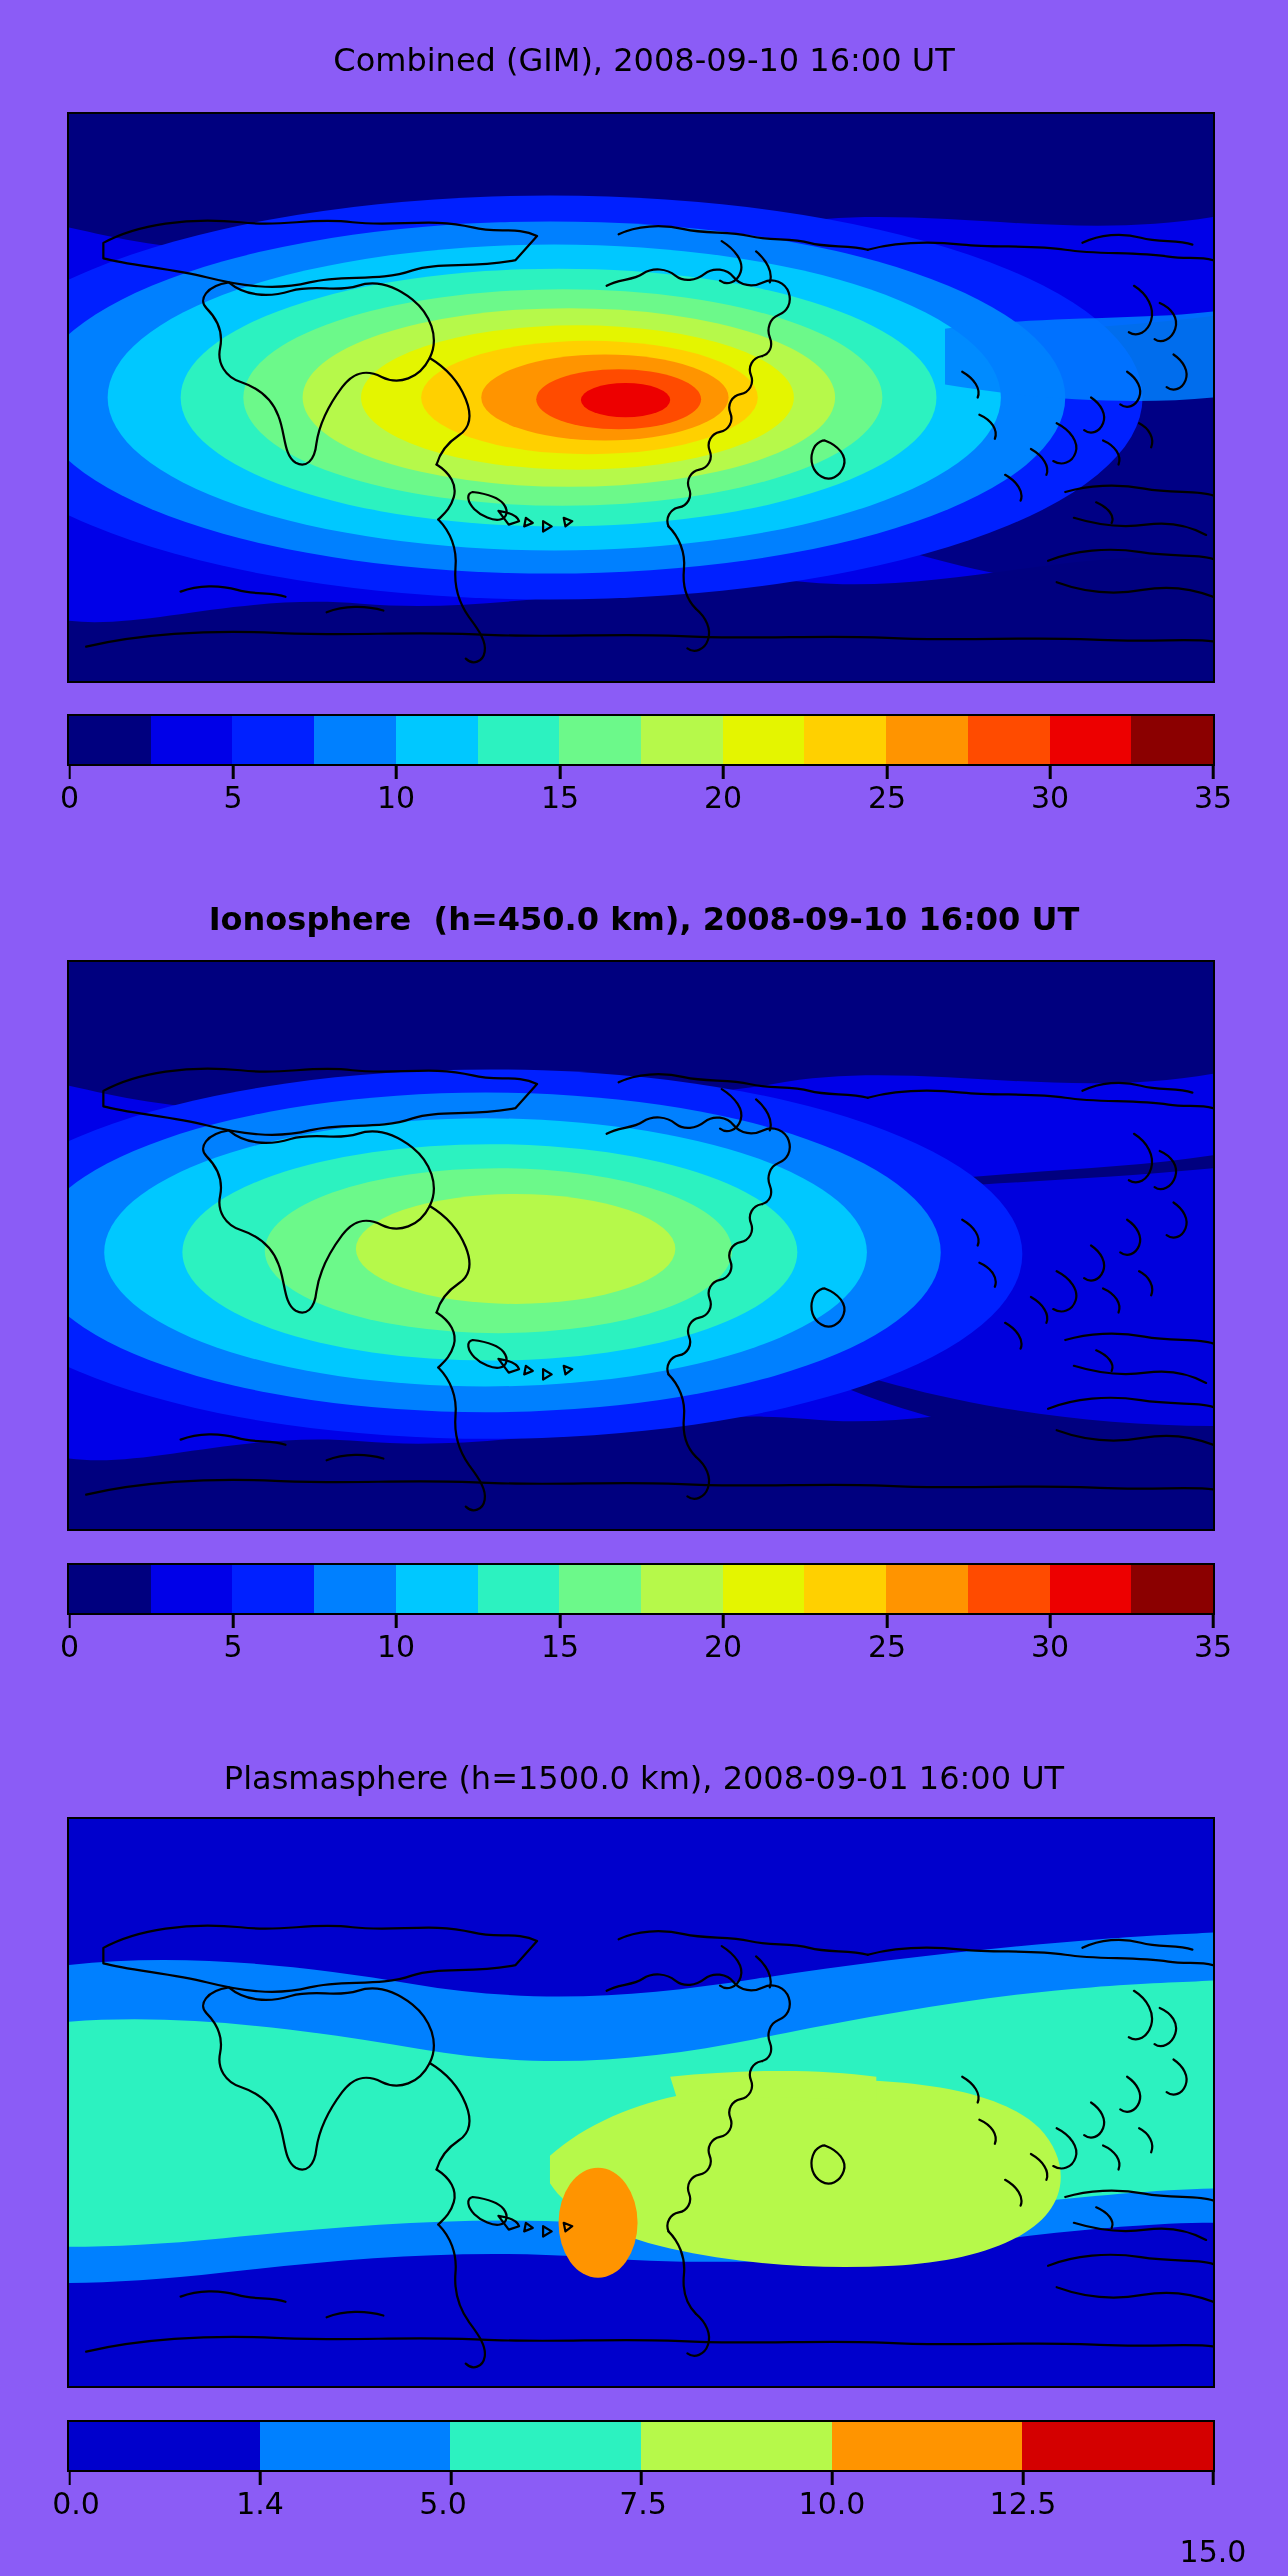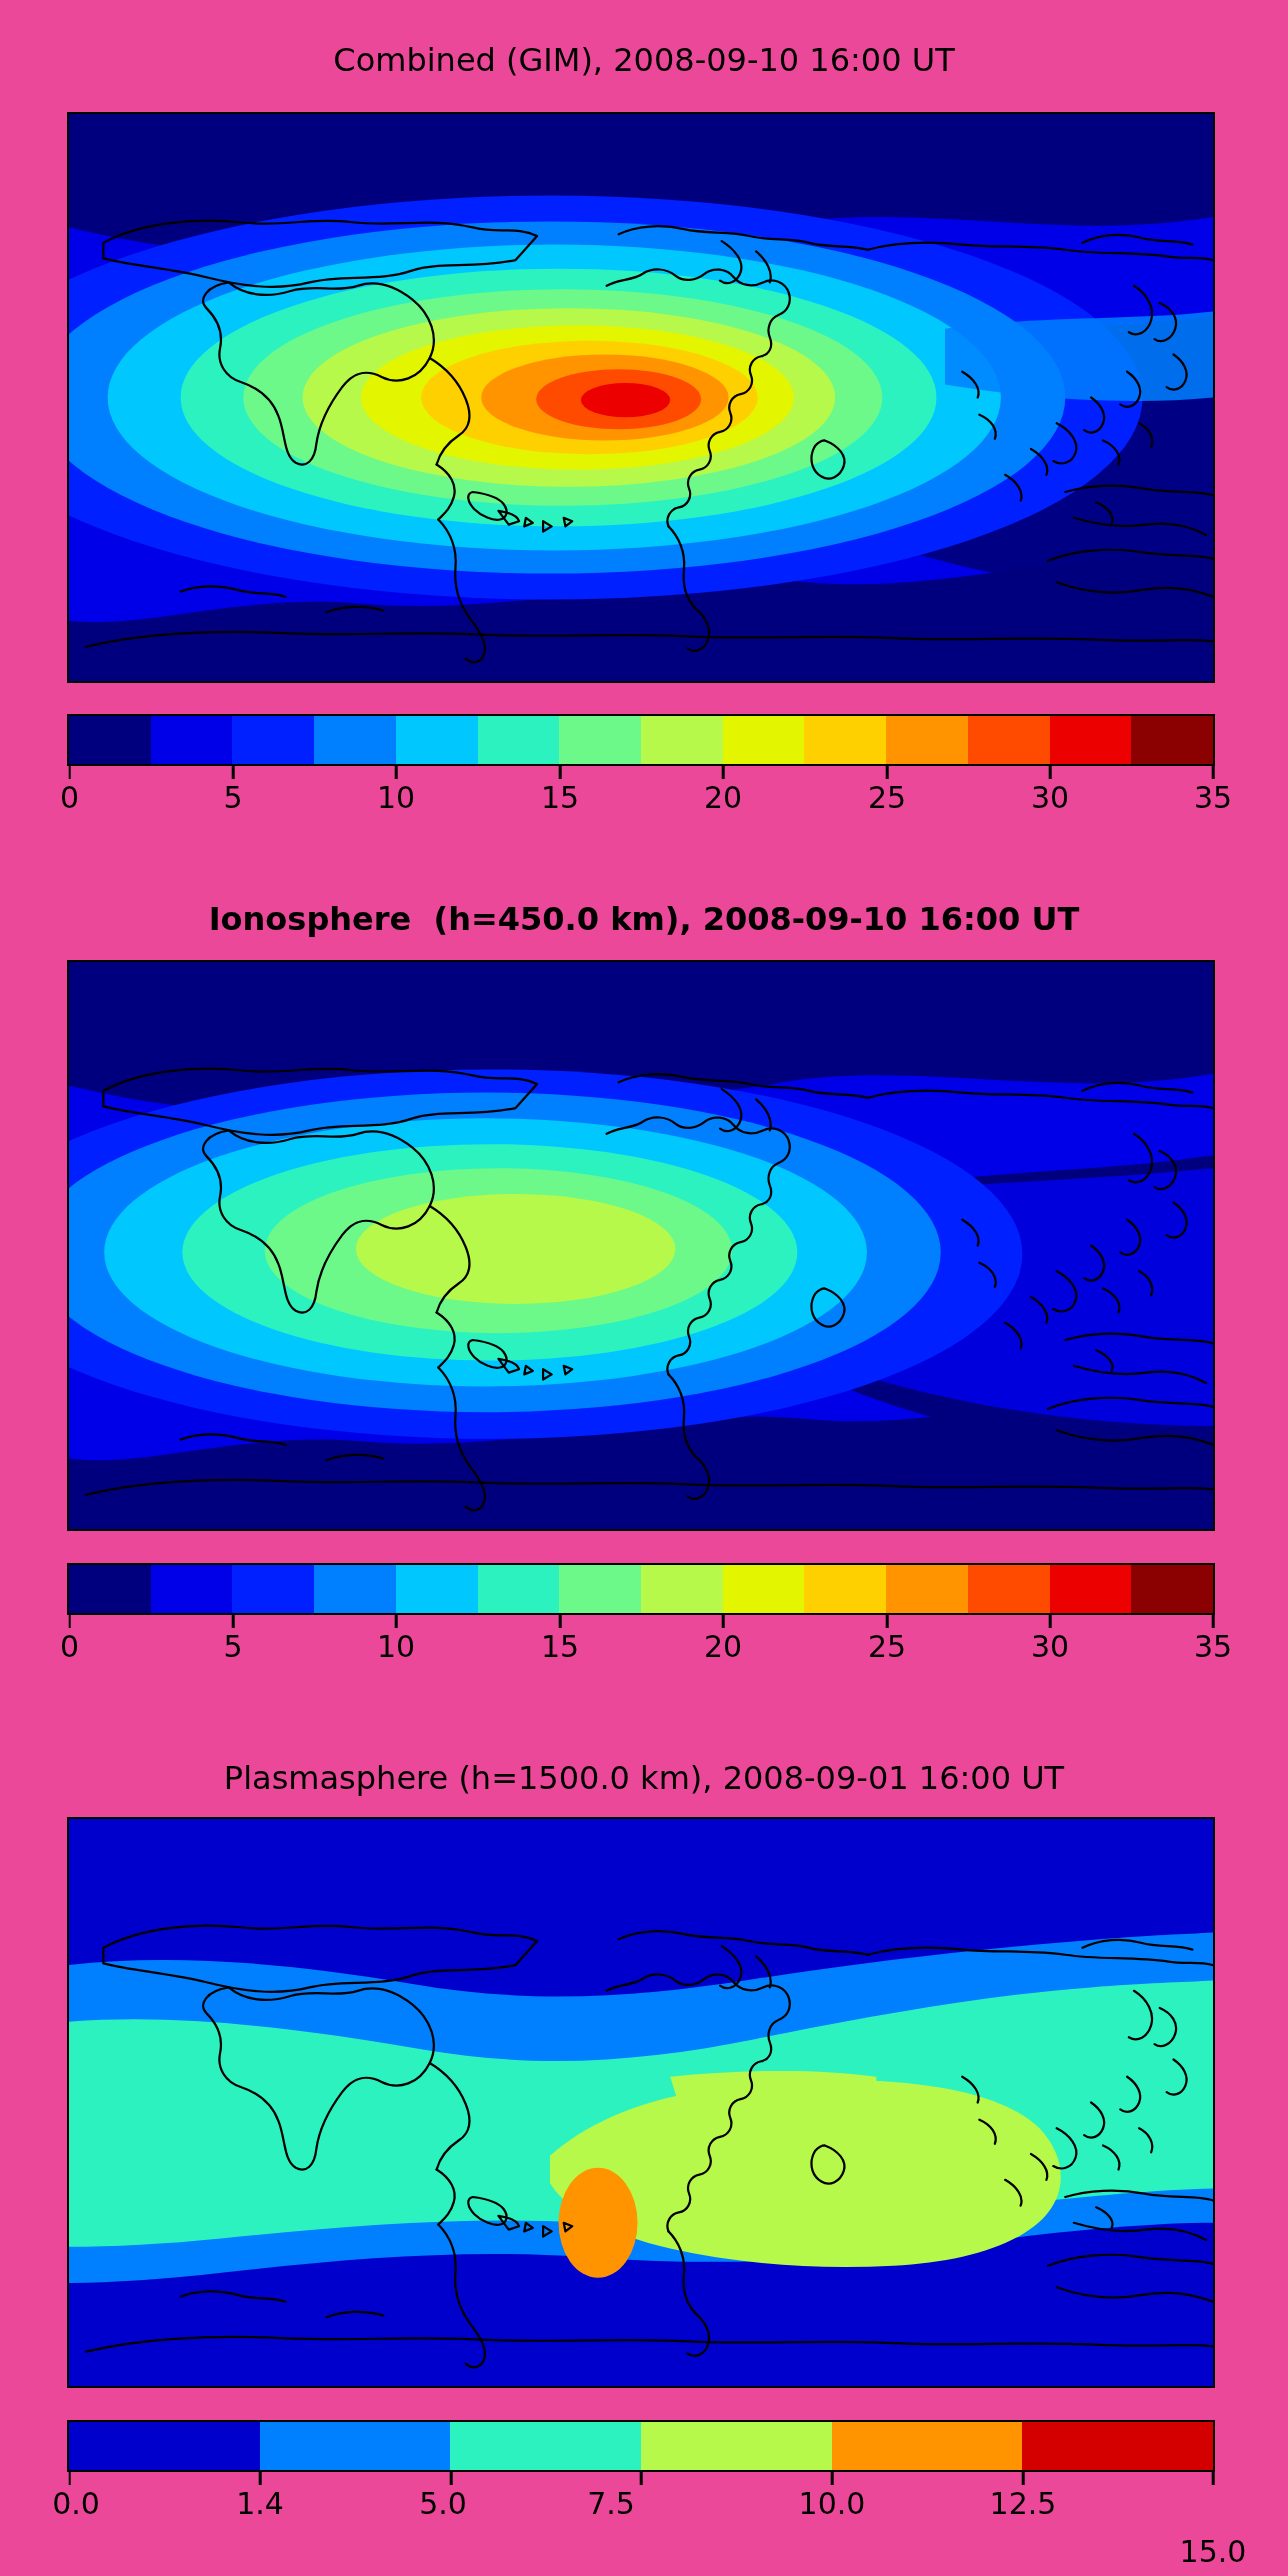--- a/index.html
+++ b/index.html
@@ -1,17 +1,17 @@
 <!DOCTYPE html>
 <html style="font-size:13.7px"><head>
 <meta charset="utf-8">
 <style>
   html,body{margin:0;padding:0;background:#ffffff;}
   body{width:1288px;height:2576px;font-family:"DejaVu Sans",sans-serif;overflow:hidden;}
-  .figure{position:relative;width:1288px;height:2576px;background:#ec4899;}
+  .figure{position:relative;width:1288px;height:2576px;background:#8b5cf6;}
 
   .panel{position:absolute;left:0;width:1288px;}
   .panel-title{
     position:absolute;left:0;width:1288px;text-align:center;
     font-family:"DejaVu Sans",sans-serif;font-size:32px;color:#000000;
     letter-spacing:0px;white-space:pre;
   }
   .map-frame{
     position:absolute;left:67px;width:1144px;
     border:2.6px solid #000000;box-sizing:content-box;background:#0000cc;
@@ -348,21 +348,21 @@
           <div class="cbar-seg" style="background: rgb(212, 0, 0);"></div>
         </div>
       <div class="cbar-axis" id="cbax-2">
           <div class="tick" style="left: 2.6px;"></div>
           <div class="tlabel" style="left: 9px;">0.0</div>
           <div class="tick" style="left: 193px;"></div>
           <div class="tlabel" style="left: 193px;">1.4</div>
           <div class="tick" style="left: 384px;"></div>
           <div class="tlabel" style="left: 376px;">5.0</div>
           <div class="tick" style="left: 574px;"></div>
-          <div class="tlabel" style="left: 544px;">7.5</div>
+          <div class="tlabel" style="left: 576px;">7.5</div>
           <div class="tick" style="left: 765px;"></div>
           <div class="tlabel" style="left: 765px;">10.0</div>
           <div class="tick" style="left: 956px;"></div>
           <div class="tlabel" style="left: 956px;">12.5</div>
           <div class="tick" style="left: 1146px;"></div>
           <div class="tlabel" style="left: 1146px; margin-top: 48px;">15.0</div>
         </div>
     </div>
   </div>
 

